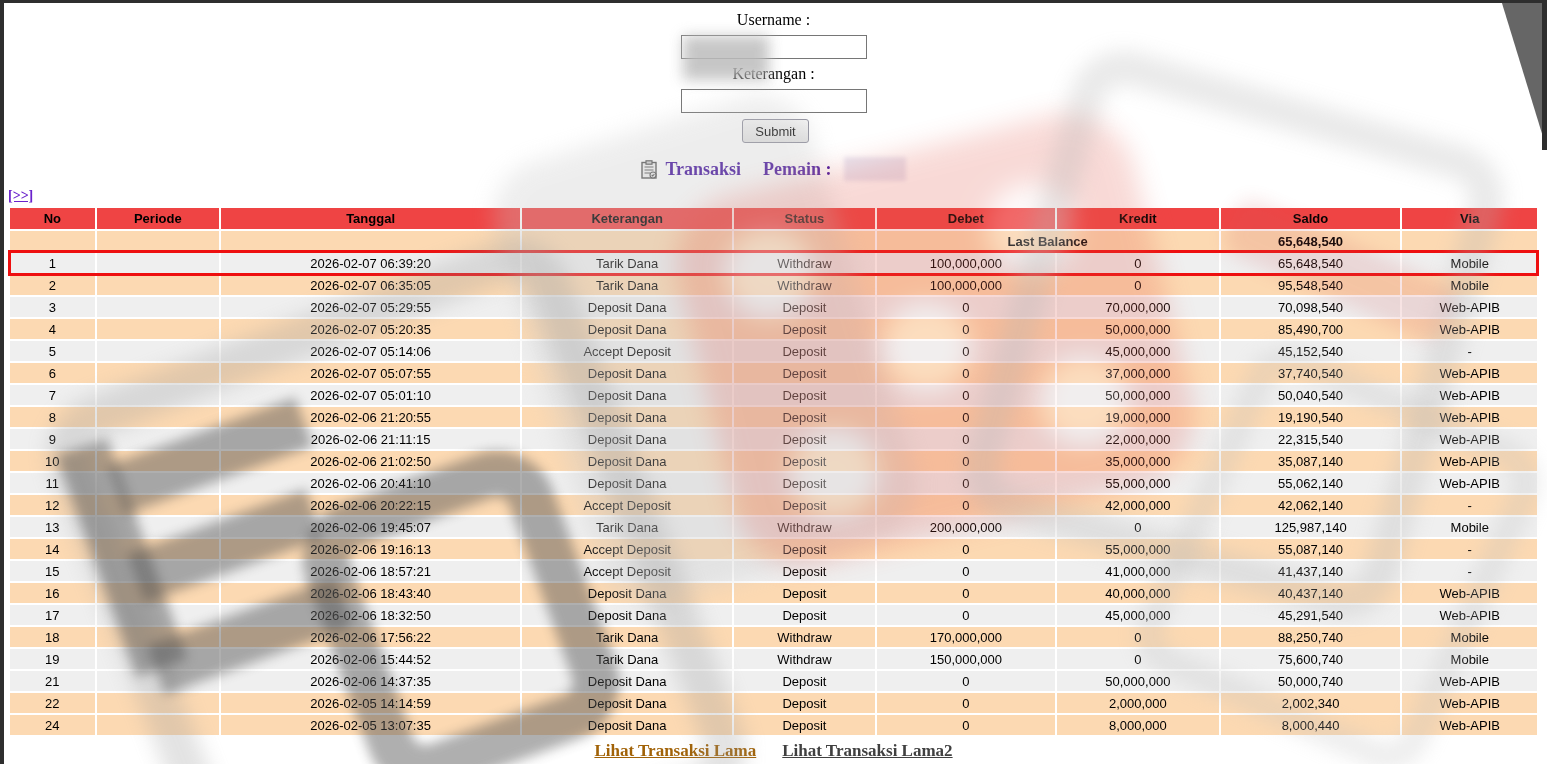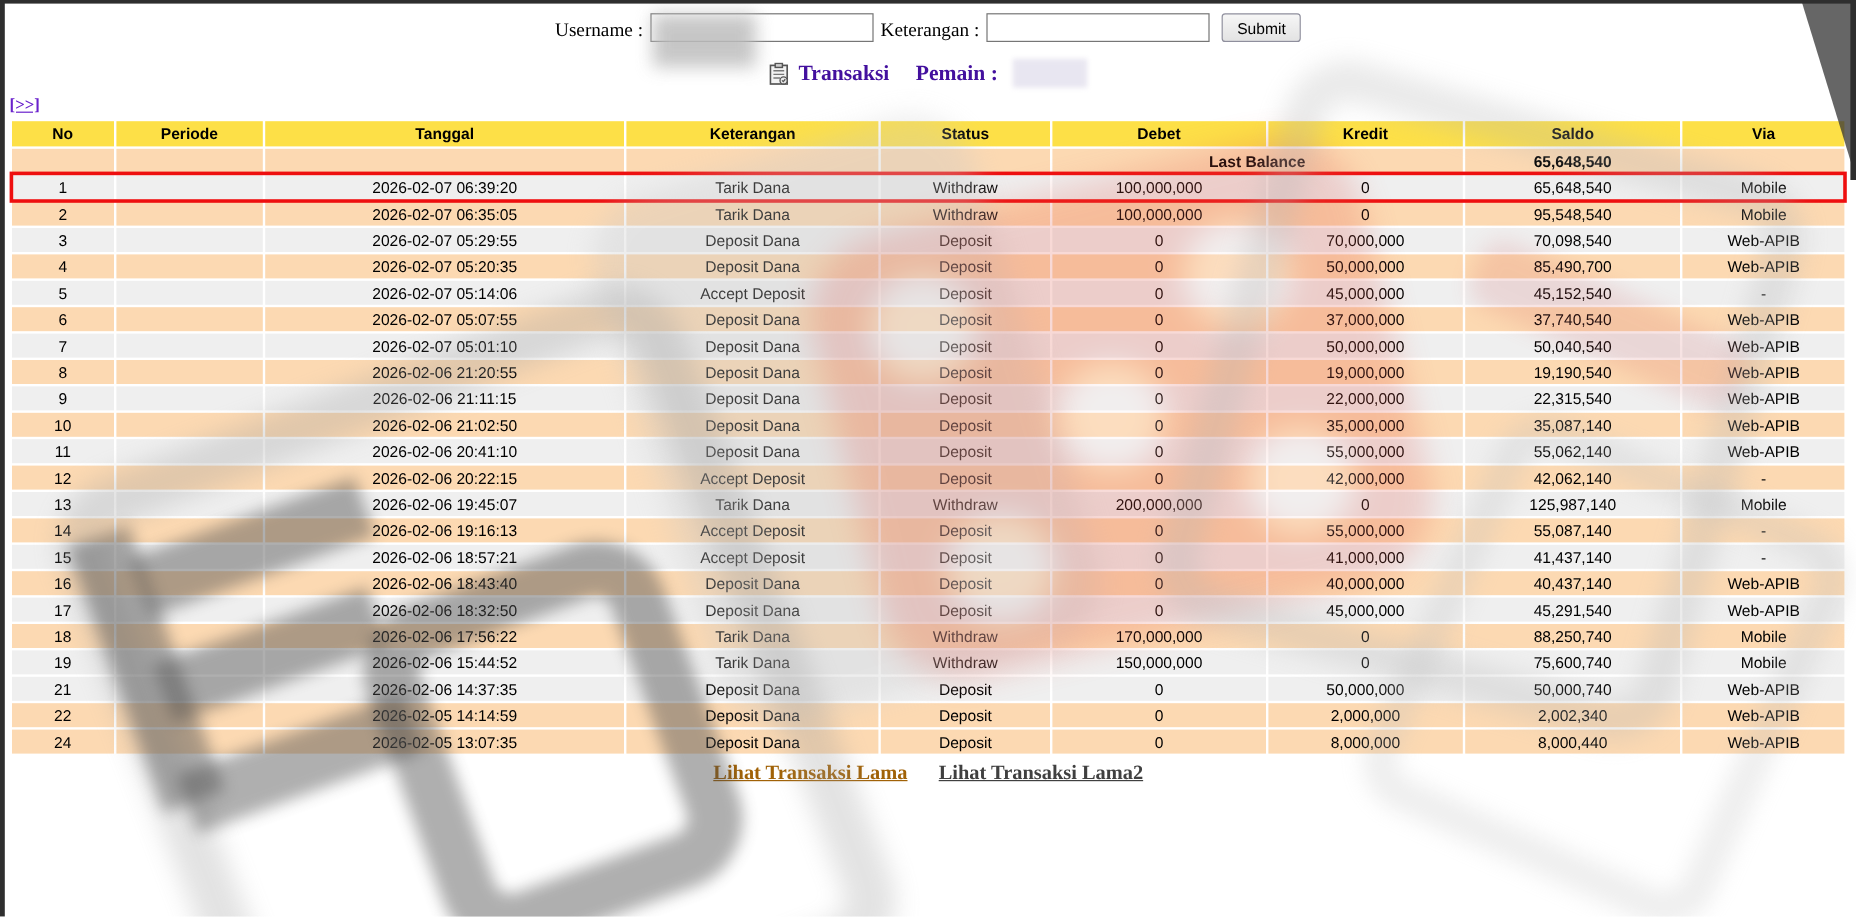--- a/index.html
+++ b/index.html
@@ -5,40 +5,40 @@
   html,body{margin:0;padding:0;}
   body{font-family:"Liberation Sans","DejaVu Sans",sans-serif;background:#ffffff;}
   .page{position:relative;width:1547px;height:764px;overflow:hidden;background:#ffffff;}
 
   
   .edge-top{position:absolute;top:0;left:0;width:1547px;height:3px;background:#2e2e2e;z-index:6;}
   .edge-left{position:absolute;top:0;left:0;width:4px;height:764px;background:#2e2e2e;z-index:6;}
   .edge-right{position:absolute;top:0;right:0;width:5px;height:150px;background:#2e2e2e;z-index:6;}
 
   
-  .top-form{position:relative;z-index:3;display:flex;justify-content:center;align-items:flex-end;gap:6px;padding-top:11px;font-family:"Liberation Serif","DejaVu Serif",serif;font-size:16px;color:#000;}
+  .top-form{position:relative;z-index:3;display:flex;justify-content:center;align-items:center;gap:6px;padding-top:11px;font-family:"Liberation Serif","DejaVu Serif",serif;font-size:16px;color:#000;flex-direction:column;}
   .top-form input[type=text]{width:176px;height:20px;border:1px solid #767676;font-size:13px;padding:1px 4px;background:#fff;}
   .username-wrap{position:relative;display:inline-block;}
   .blur-blob-username{position:absolute;left:2px;top:1px;width:86px;height:44px;background:#bdbdbd;filter:blur(7px);opacity:.85;pointer-events:none;z-index:4;}
   .submit-btn{height:24px;margin-left:4px;font-family:"Liberation Sans",sans-serif;font-size:13px;padding:2px 12px;background:linear-gradient(#f6f6f6,#e3e3e3);border:1px solid #8f8f9d;border-radius:3px;color:#000;}
 
   
   .title-row{position:relative;z-index:3;display:flex;justify-content:center;align-items:center;gap:8px;margin-top:14px;font-family:"Liberation Serif","DejaVu Serif",serif;font-weight:bold;font-size:18px;color:#43109e;}
   .title-row .gap{width:6px;}
   .blur-blob-name{width:62px;height:24px;background:#e8e6f1;filter:blur(2px);margin-left:4px;}
   .clip-icon{width:16px;height:19px;}
 
   
   .pager{position:relative;z-index:3;margin:6px 0 2px 8px;font-size:14px;}
   .pager a{color:#6a22cc;font-weight:bold;text-decoration:underline;font-family:"Liberation Serif",serif;}
 
   
   .table-wrap{position:relative;z-index:3;margin:0 8px;}
   table.tx{width:1531px;border-collapse:separate;border-spacing:2px;font-size:13px;table-layout:fixed;}
-  table.tx th{background:#fde047;font-weight:bold;color:#000;height:19px;padding:1px 2px;text-align:center;}
+  table.tx th{background:#ef4444;font-weight:bold;color:#000;height:19px;padding:1px 2px;text-align:center;}
   table.tx td{height:18px;padding:1px 3px;text-align:center;color:#000;overflow:hidden;white-space:nowrap;}
   tr.row-odd td{background:#efefef;}
   tr.row-even td{background:#fcd9b2;}
   tr.lastbal td{background:#fcd9b2;font-weight:bold;}
   .val-status{color:#dc143c;}
   .val-purple{color:#7a2bdc;}
   .val-purple-bold{color:#7a2bdc;font-weight:bold;}
   .row-highlight{position:absolute;border:3px solid #ee0f0f;pointer-events:none;z-index:7;}
 
   

